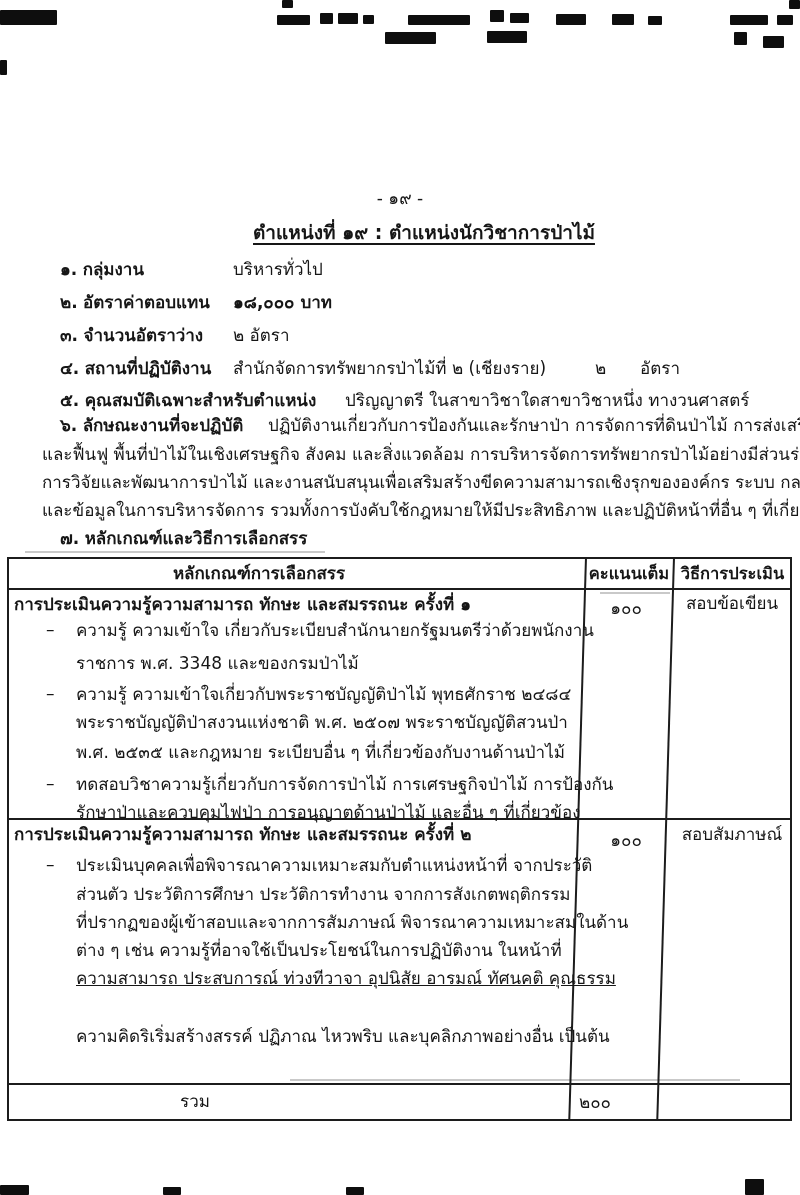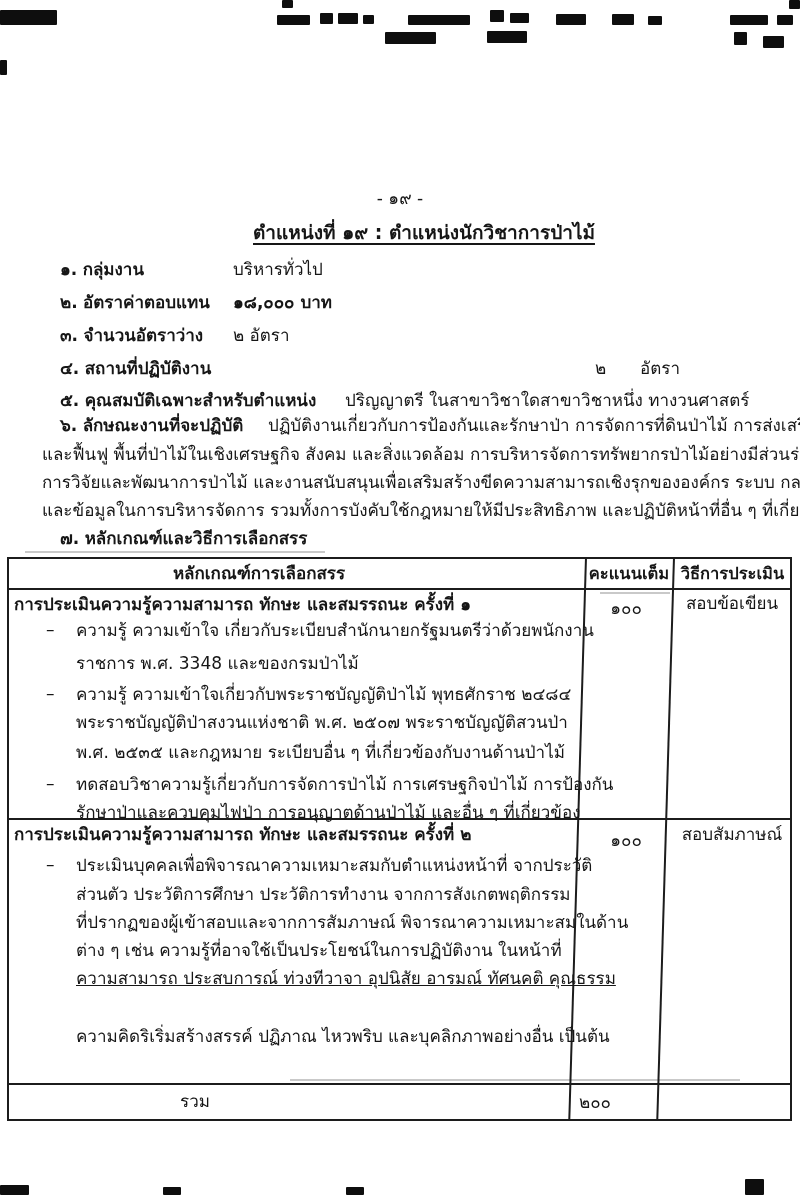--- a/index.html
+++ b/index.html
@@ -73,20 +73,21 @@
   <div class="abs fs" style="left:60px;top:324px;">
     <span class="bold">๓.</span>
     <span class="bold">จำนวนอัตราว่าง</span>
   </div>
   <div class="abs fs" style="left:233px;top:324px;">๒  อัตรา</div>
 
   <div class="abs fs" style="left:60px;top:357px;">
     <span class="bold">๔.</span>
     <span class="bold">สถานที่ปฏิบัติงาน</span>
   </div>
+  <div class="abs fs" style="left:233px;top:357px;">สำนักจัดการทรัพยากรป่าไม้ที่ ๒ (เชียงราย)</div>
   <div class="abs fs" style="left:595px;top:357px;">๒</div>
   <div class="abs fs" style="left:640px;top:357px;">อัตรา</div>
 
   <div class="abs fs" style="left:60px;top:389px;">
     <span class="bold">๕.</span>
     <span class="bold">คุณสมบัติเฉพาะสำหรับตำแหน่ง</span>
   </div>
   <div class="abs fs" style="left:345px;top:389px;">ปริญญาตรี ในสาขาวิชาใดสาขาวิชาหนึ่ง ทางวนศาสตร์</div>
 
   <div class="abs fs" style="left:60px;top:414px;">

